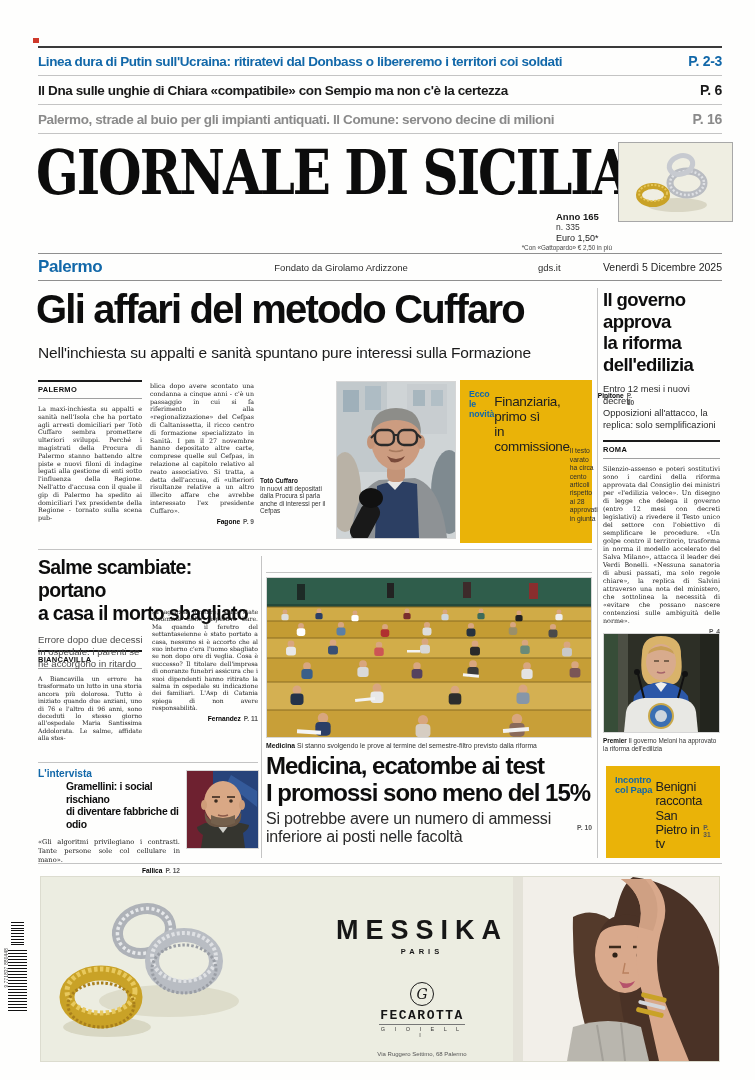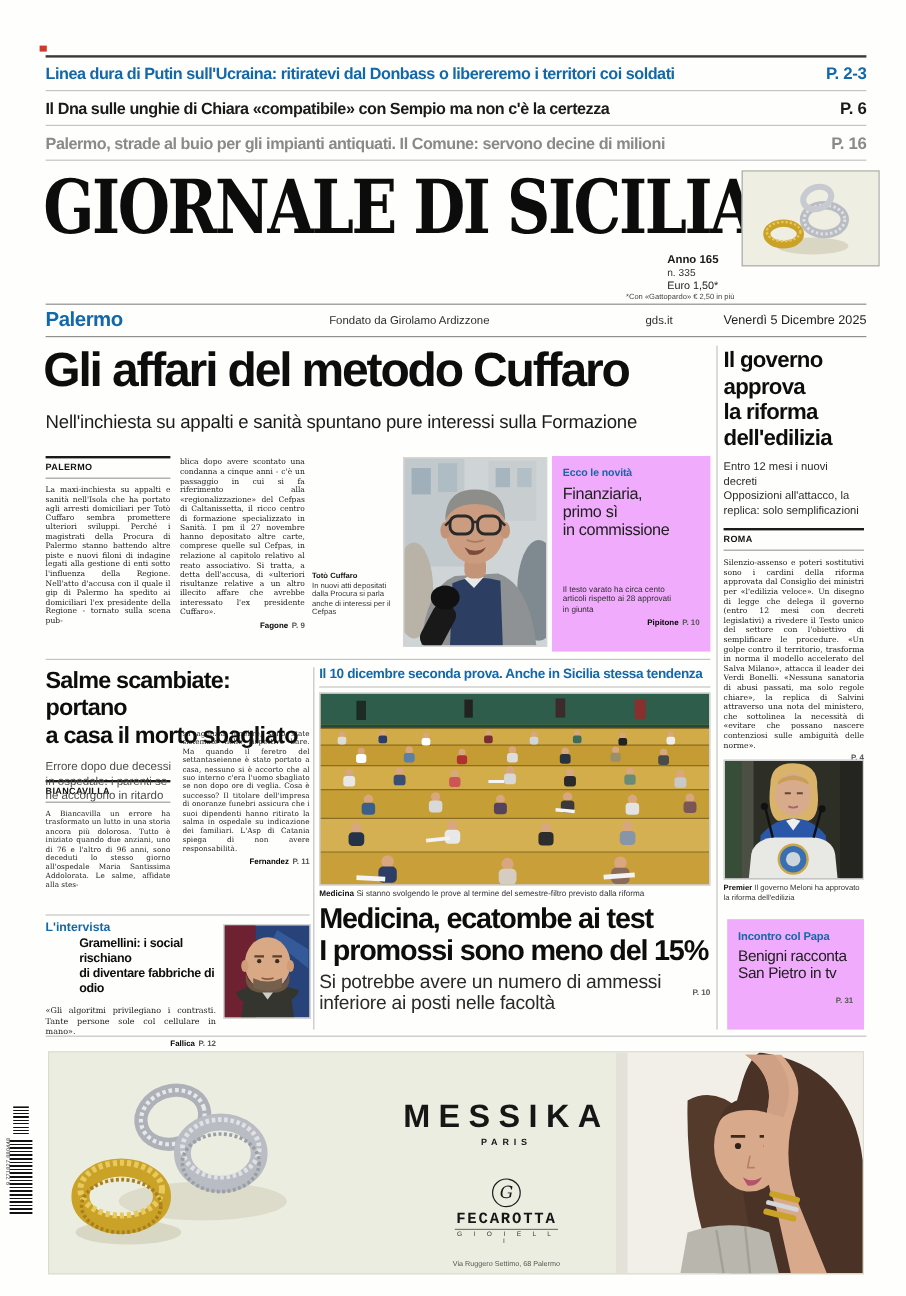--- a/index.html
+++ b/index.html
@@ -34,21 +34,21 @@
   .lead-standfirst { position:absolute; left:38px; top:344px; width:556px; font-size:15.5px; letter-spacing:-0.2px; color:#1b1b1b; }
 
   .kicker-box { border-top:2px solid #1a1a1a; border-bottom:1px solid #9f9f9f; padding:3px 0 4px 0; font-size:7.5px; font-weight:bold; letter-spacing:0.3px; color:#111; }
   .bodytext { font-family:"DejaVu Serif", serif; font-size:6.3px; line-height:7.8px; color:#1a1a1a; text-align:justify; }
   .byline { display:flex; justify-content:flex-end; gap:3px; font-size:6.6px; font-weight:bold; margin-top:3px; }
   .byline .pg { color:#555; }
 
   .caption { font-size:6.4px; line-height:7.6px; color:#333; }
   .caption .ct { font-weight:bold; color:#111; }
 
-  .graybox { background:#f0abfc; padding:9px 9px 20px 9px; display:flex; flex-direction:column; }
+  .graybox { background:#eab308; padding:9px 9px 20px 9px; display:flex; }
   .box-kicker { font-weight:bold; font-size:8.8px; letter-spacing:-0.1px; }
   .box-headline { font-size:13.5px; line-height:1.12; letter-spacing:-0.3px; color:#202020; margin-top:5px; font-weight:400; }
   .box-body { font-size:6.8px; line-height:8.4px; color:#2e2e2e; }
 
   .sub-headline { font-weight:800; letter-spacing:-0.8px; color:#0d0d0d; }
   .standfirst-sm { color:#4d4d4d; }
 
   .photo-frame { border:1px solid #d6d6d6; overflow:hidden; background:#ccc; }
   svg { display:block; }
 
@@ -250,21 +250,20 @@
 ne accorgono in ritardo</div>
   </div>
   <div class="abs" style="left:152px; top:608px; width:106px;">
     <div class="bodytext" style="font-size:6.1px; line-height:7.4px;">sa agenzia funebre, sono state sistemate nelle rispettive bare. Ma quando il feretro del settantaseienne è stato portato a casa, nessuno si è accorto che al suo interno c'era l'uomo sbagliato se non dopo ore di veglia. Cosa è successo? Il titolare dell'impresa di onoranze funebri assicura che i suoi dipendenti hanno ritirato la salma in ospedale su indicazione dei familiari. L'Asp di Catania spiega di non avere responsabilità.</div>
     <div class="byline">
       <span>Fernandez</span>
       <span class="pg">P. 11</span>
     </div>
   </div>
 
-  <div class="abs blue" style="left:266px; top:556px; width:326px; font-size:11.3px; font-weight:bold; letter-spacing:-0.3px;">Il 10 dicembre seconda prova. Anche in Sicilia stessa tendenza</div>
   <div class="rule" style="left:266px; top:572px; width:326px; height:1px;"></div>
   <div class="abs photo-frame" style="left:266px; top:577px; width:326px; height:161px;">
     <svg width="324" height="159" viewBox="0 0 324 159">
       <defs>
         <g id="pp">
             <circle cx="0" cy="0" r="3.1" fill="#d8a67f"></circle>
             <rect x="-4.5" y="2.4" width="9" height="8" rx="2.4" fill="currentColor"></rect>
           </g>
       </defs>
       <rect width="324" height="159" fill="#c79f3a"></rect>

